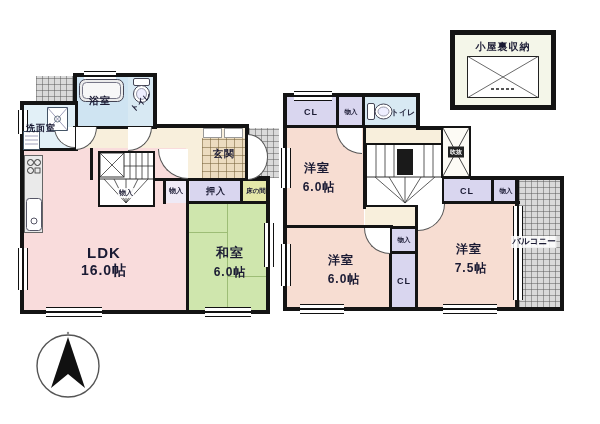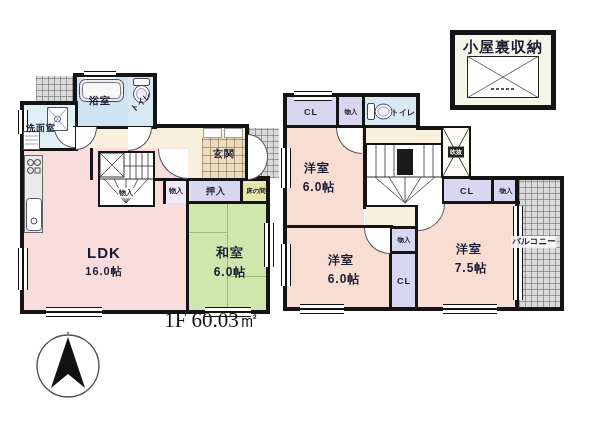--- a/index.html
+++ b/index.html
@@ -175,24 +175,23 @@
 
   <div class="lbl sm" style="left:100px;top:101px;font-size:10px;">浴室</div>
   <div class="lbl tiny" style="left:141px;top:102px;font-size:8px;transform:translate(-50%,-50%) rotate(-42deg);">トイレ</div>
   <div class="lbl sm" style="left:41px;top:128px;">洗面室</div>
   <div class="lbl sm" style="left:224px;top:154px;font-size:10px;">玄関</div>
   <div class="lbl tiny chip" style="left:126px;top:193px;">物入</div>
   <div class="lbl tiny" style="left:176px;top:191px;">物入</div>
   <div class="lbl sm" style="left:216px;top:191px;">押入</div>
   <div class="lbl tiny" style="left:256px;top:191px;font-size:6.5px;">床の間</div>
   <div class="lbl big" style="left:104px;top:252px;">LDK</div>
-  <div class="lbl med" style="left:104px;top:271px;font-size:11px;">16.0帖</div>
+  <div class="lbl med" style="left:104px;top:271px;font-size:14px;">16.0帖</div>
   <div class="lbl med" style="left:230px;top:253px;font-size:13px;">和室</div>
   <div class="lbl med" style="left:230px;top:272px;">6.0帖</div>
-  <div class="area" style="left:158px;top:306px;width:108px;">1F 60.03㎡</div>
 
   <div class="room lav" style="left:286px;top:96px;width:50px;height:30px;"></div>
   <div class="room lav" style="left:339px;top:96px;width:24px;height:30px;"></div>
   <div class="room blue2" style="left:365px;top:96px;width:52px;height:30px;"></div>
   <div class="room peach" style="left:286px;top:128px;width:78px;height:98px;"></div>
   <div class="room cream" style="left:365px;top:128px;width:76px;height:16px;"></div>
   <div class="room cream" style="left:365px;top:207px;width:51px;height:19px;"></div>
   <div class="room peach" style="left:286px;top:228px;width:104px;height:80px;"></div>
   <div class="room lav" style="left:392px;top:229px;width:24px;height:23px;"></div>
   <div class="room lav" style="left:392px;top:254px;width:24px;height:53px;"></div>
@@ -276,21 +275,21 @@
   <div class="lbl tiny" style="left:506px;top:191px;font-size:6.5px;">物入</div>
   <div class="lbl med" style="left:341px;top:260px;">洋室</div>
   <div class="lbl med" style="left:344px;top:279px;">6.0帖</div>
   <div class="lbl tiny" style="left:404px;top:240px;font-size:6.5px;">物入</div>
   <div class="lbl sm" style="left:404px;top:281px;">CL</div>
   <div class="lbl med" style="left:469px;top:249px;">洋室</div>
   <div class="lbl med" style="left:471px;top:268px;">7.5帖</div>
   <div class="lbl chip" style="left:534px;top:242px;font-size:8.5px;letter-spacing:0;">バルコニー</div>
 
   <div class="fix" style="left:450px;top:30px;width:106px;height:80px;background:#f4f6e9;border:5px solid #141414;box-sizing:border-box;z-index:20;"></div>
-  <div class="lbl sm" style="left:503px;top:47px;font-size:15px;z-index:25;">小屋裏収納</div>
+  <div class="lbl sm" style="left:503px;top:47px;font-size:10px;z-index:25;">小屋裏収納</div>
   <div class="fix" style="left:467px;top:56px;z-index:24;">
     <svg width="72" height="42" viewBox="0 0 72 42">
       <rect x="0.5" y="0.5" width="71" height="41" fill="#fff" stroke="#222"></rect>
       <line x1="0" y1="0" x2="72" y2="42" stroke="#444" stroke-width="0.8"></line>
       <line x1="72" y1="0" x2="0" y2="42" stroke="#444" stroke-width="0.8"></line>
       <line x1="24" y1="33" x2="48" y2="33" stroke="#555" stroke-width="2" stroke-dasharray="3,2"></line>
     </svg>
   </div>
 
   <div class="fix" style="left:32px;top:330px;z-index:20;">

